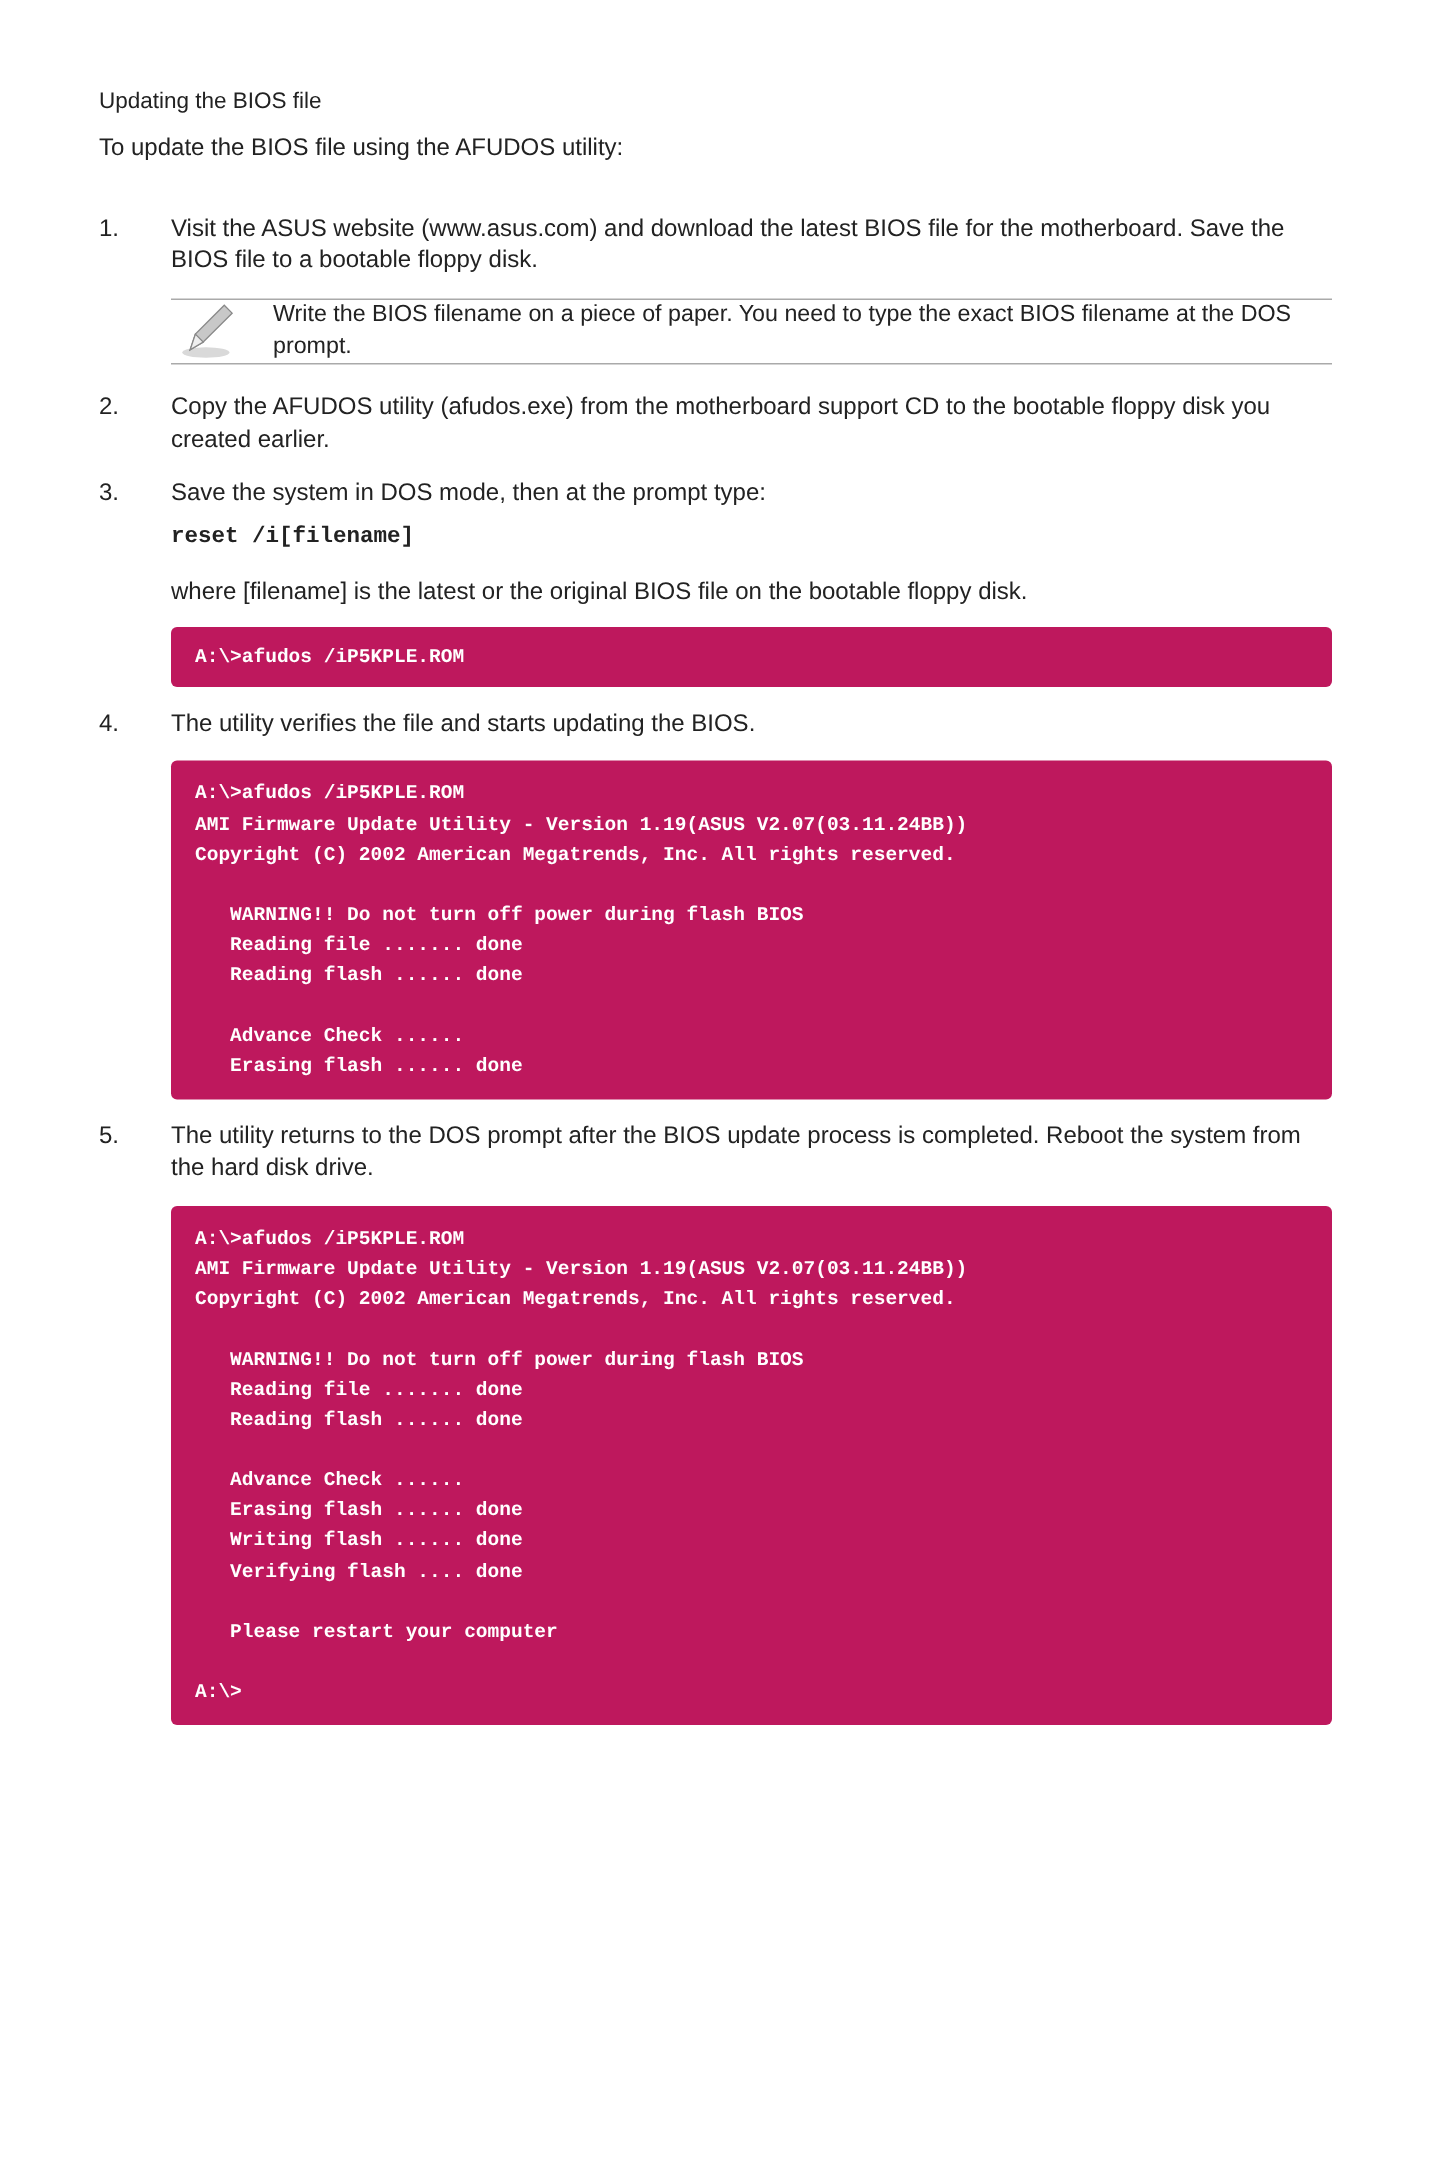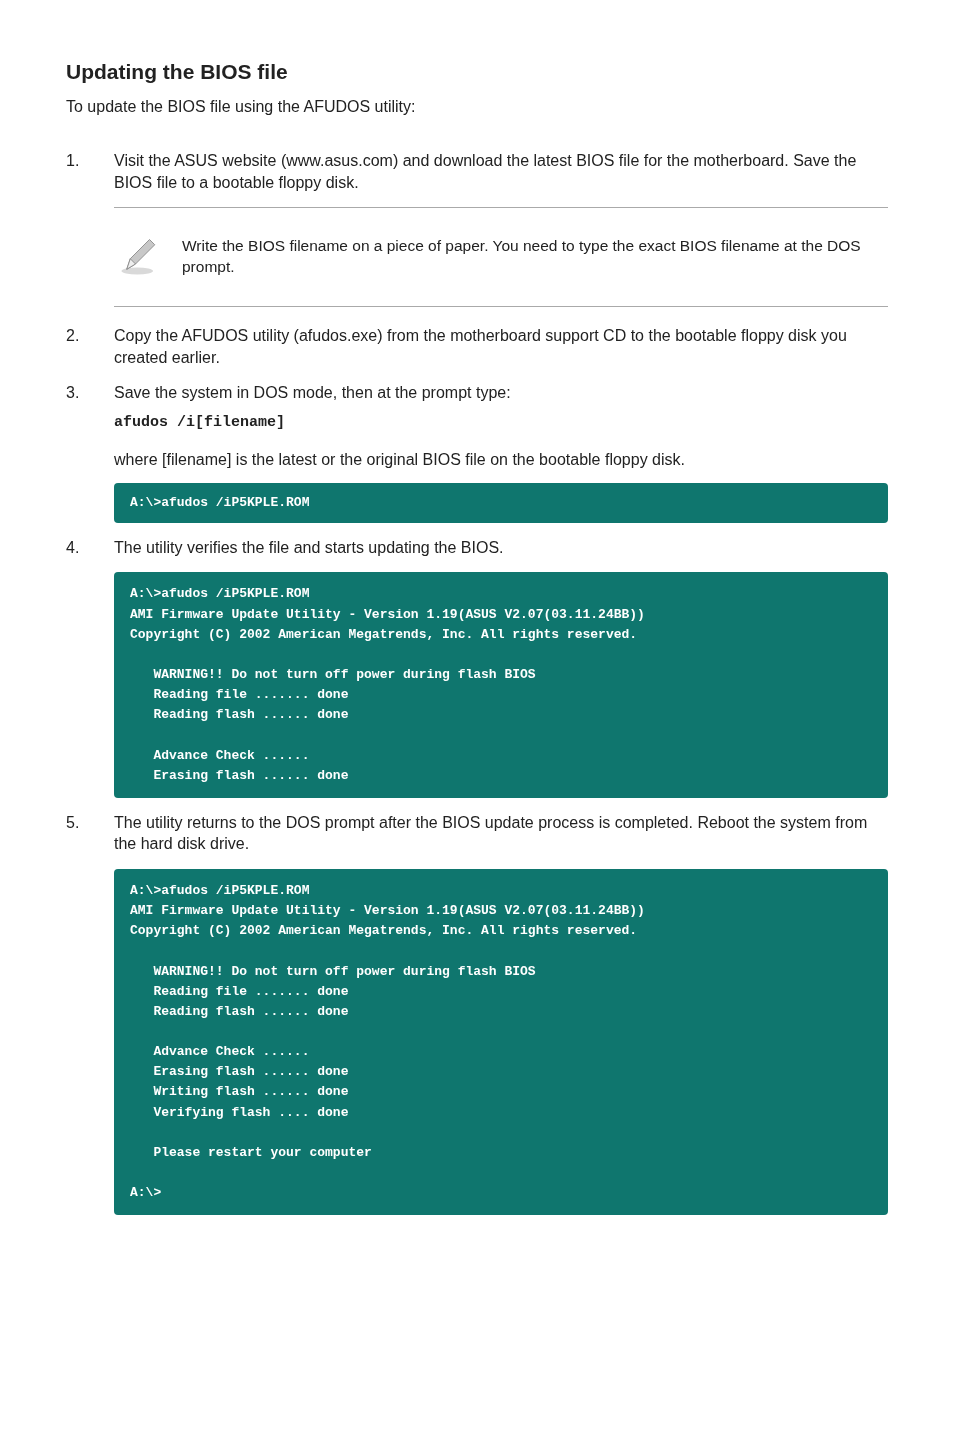--- a/index.html
+++ b/index.html
@@ -6,22 +6,22 @@
     font-family: Arial, Helvetica, sans-serif;
     font-size: 16px;
     color: #222;
     margin: 0;
     padding: 58px 66px 30px 66px;
     width: 954px;
     box-sizing: border-box;
     line-height: 1.35;
   }
   h2 {
-    font-size: 21px;
-    font-weight: bold;
+    font-size: 15px;
+    font-weight: normal;
     margin: 0 0 10px 0;
   }
   p.intro {
     margin: 0 0 32px 0;
   }
   ol.main {
     list-style: none;
     padding: 0;
     margin: 0;
   }
@@ -33,39 +33,39 @@
     width: 48px;
     flex: none;
   }
   .body {
     flex: 1;
   }
   .callout {
     margin: 14px 0 18px 48px;
     border-top: 1px solid #aaa;
     border-bottom: 1px solid #aaa;
-    padding: 28px 4px;
+    padding: 0 4px;
     display: flex;
     align-items: center;
     gap: 22px;
   }
   .callout .icon {
     width: 42px;
     flex: none;
     display: flex;
     align-items: center;
     justify-content: center;
   }
   .callout .text {
     flex: 1;
     font-size: 15.5px;
     line-height: 1.35;
   }
   .terminal {
-    background: #0f766e;
+    background: #be185d;
     color: #fff;
     font-family: "Courier New", monospace;
     font-size: 13px;
     font-weight: bold;
     padding: 10px 16px;
     margin: 8px 0 14px 48px;
     border-radius: 4px;
     white-space: pre;
     line-height: 1.55;
   }
@@ -116,21 +116,21 @@
 
 <ol class="main">
   <li>
     <div class="num">2.</div>
     <div class="body">Copy the AFUDOS utility (afudos.exe) from the motherboard support CD to the bootable floppy disk you created earlier.</div>
   </li>
   <li>
     <div class="num">3.</div>
     <div class="body">
       <div>Save the system in DOS mode, then at the prompt type:</div>
-      <div style="margin-top:6px;"><code class="inline">afudos /i[filename]</code></div>
+      <div style="margin-top:6px;"><code class="inline">reset /i[filename]</code></div>
     </div>
   </li>
 </ol>
 
 <p class="indent">where [filename] is the latest or the original BIOS file on the bootable floppy disk.</p>
 
 <div class="terminal">A:\&gt;afudos /iP5KPLE.ROM</div>
 
 <ol class="main">
   <li>

